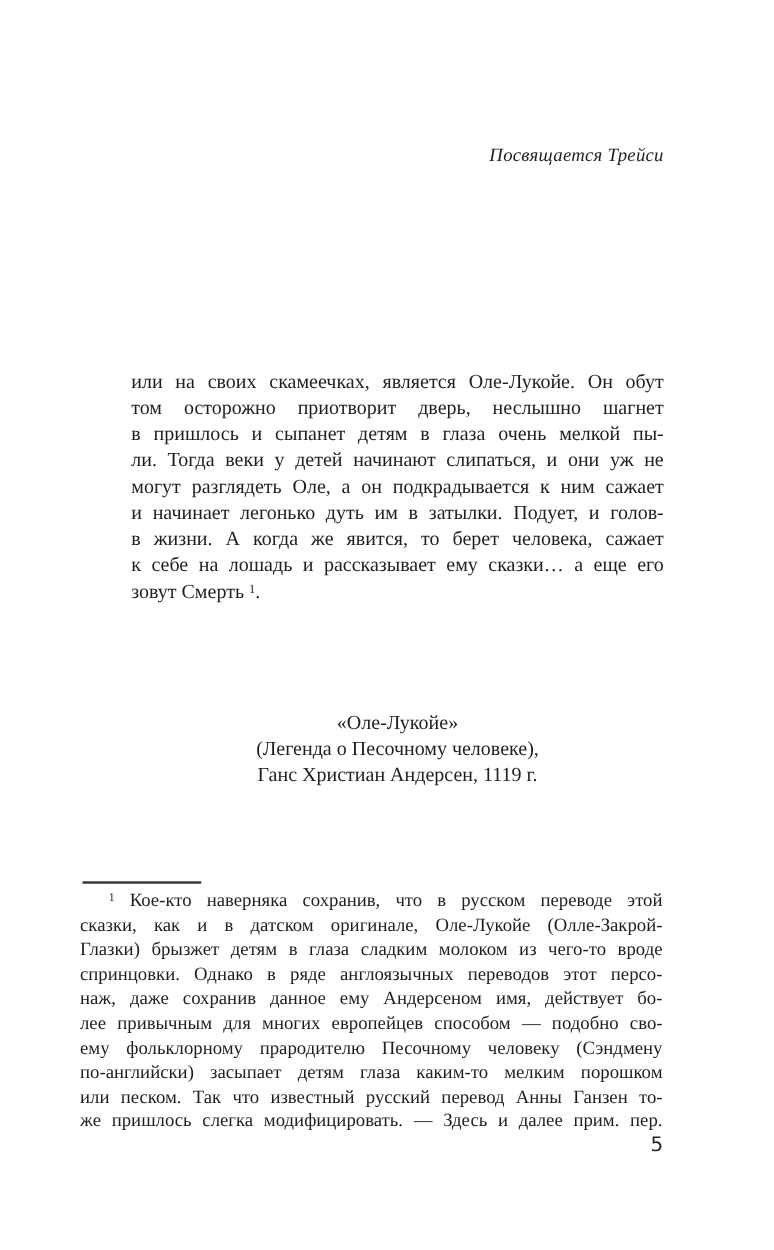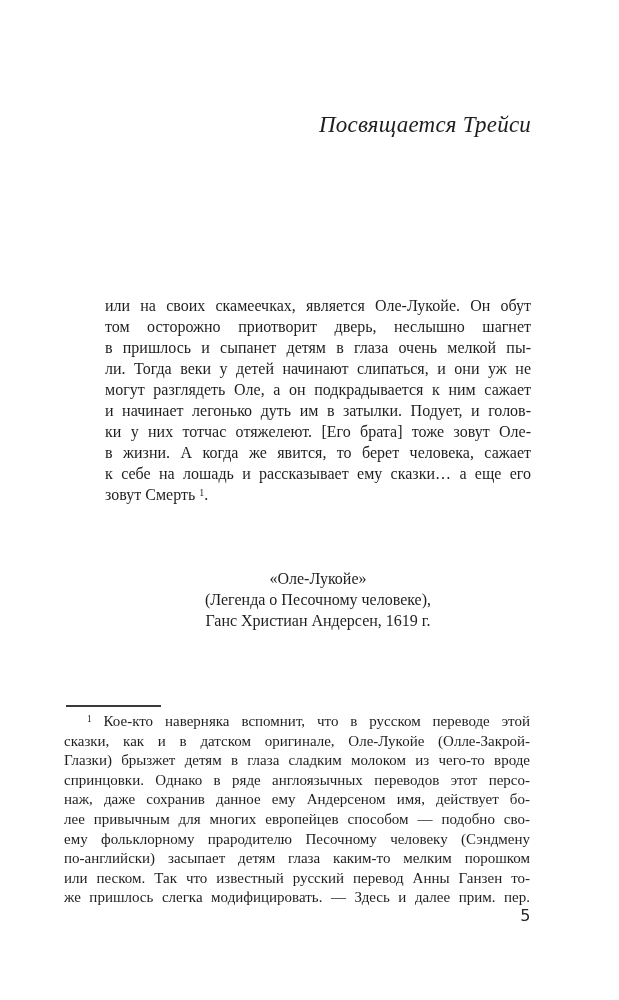--- a/index.html
+++ b/index.html
@@ -11,21 +11,21 @@
   .page{
     position:relative;
     width:619px;height:1000px;
     background:var(--paper);
     color:var(--text);
     font-family:"Liberation Serif","DejaVu Serif",serif;
     overflow:hidden;
   }
   .dedication{
     position:absolute;top:114px;right:88px;
-    font-style:italic;font-size:23px;line-height:22px;
+    font-style:italic;font-size:15px;line-height:22px;
     letter-spacing:.2px;
   }
   .epigraph{
     position:absolute;top:295px;left:105px;width:426px;
     font-size:16px;line-height:21px;
   }
   .line{
     text-align:justify;
     text-align-last:justify;
   }
@@ -65,36 +65,35 @@
 <div class="page">
   <div class="dedication">Посвящается Трейси</div>
 
   <div class="epigraph" id="epigraph">
       <div class="line"><span>или на своих скамеечках, является Оле-Лукойе. Он обут</span></div>
       <div class="line"><span>том осторожно приотворит дверь, неслышно шагнет</span></div>
       <div class="line"><span>в пришлось и сыпанет детям в глаза очень мелкой пы-</span></div>
       <div class="line"><span>ли. Тогда веки у детей начинают слипаться, и они уж не</span></div>
       <div class="line"><span>могут разглядеть Оле, а он подкрадывается к ним сажает</span></div>
       <div class="line"><span>и начинает легонько дуть им в затылки. Подует, и голов-</span></div>
-      <div class="line"><span>ки у них тотчас отяжелеют. [Его брата] тоже зовут Оле-</span></div>
       <div class="line"><span>в жизни. А когда же явится, то берет человека, сажает</span></div>
       <div class="line"><span>к себе на лошадь и рассказывает ему сказки… а еще его</span></div>
       <div class="line last"><span>зовут Смерть </span><sup>1</sup><span>.</span></div>
     </div>
 
   <div class="attribution" id="attribution">
       <div>«Оле-Лукойе»</div>
       <div>(Легенда о Песочному человеке),</div>
-      <div>Ганс Христиан Андерсен, 1619 г.</div>
+      <div>Ганс Христиан Андерсен, 1119 г.</div>
     </div>
 
   <div class="footnote-rule"></div>
 
   <div class="footnote" id="footnote">
-      <div class="line indent"><sup>1</sup><span> Кое-кто наверняка вспомнит, что в русском переводе этой</span></div>
+      <div class="line indent"><sup>1</sup><span> Кое-кто наверняка сохранив, что в русском переводе этой</span></div>
       <div class="line"><span>сказки, как и в датском оригинале, Оле-Лукойе (Олле-Закрой-</span></div>
       <div class="line"><span>Глазки) брызжет детям в глаза сладким молоком из чего-то вроде</span></div>
       <div class="line"><span>спринцовки. Однако в ряде англоязычных переводов этот персо-</span></div>
       <div class="line"><span>наж, даже сохранив данное ему Андерсеном имя, действует бо-</span></div>
       <div class="line"><span>лее привычным для многих европейцев способом — подобно сво-</span></div>
       <div class="line"><span>ему фольклорному прародителю Песочному человеку (Сэндмену</span></div>
       <div class="line"><span>по-английски) засыпает детям глаза каким-то мелким порошком</span></div>
       <div class="line"><span>или песком. Так что известный русский перевод Анны Ганзен то-</span></div>
       <div class="line"><span>же пришлось слегка модифицировать. — </span><span class="italic">Здесь и далее прим. пер.</span></div>
     </div>

